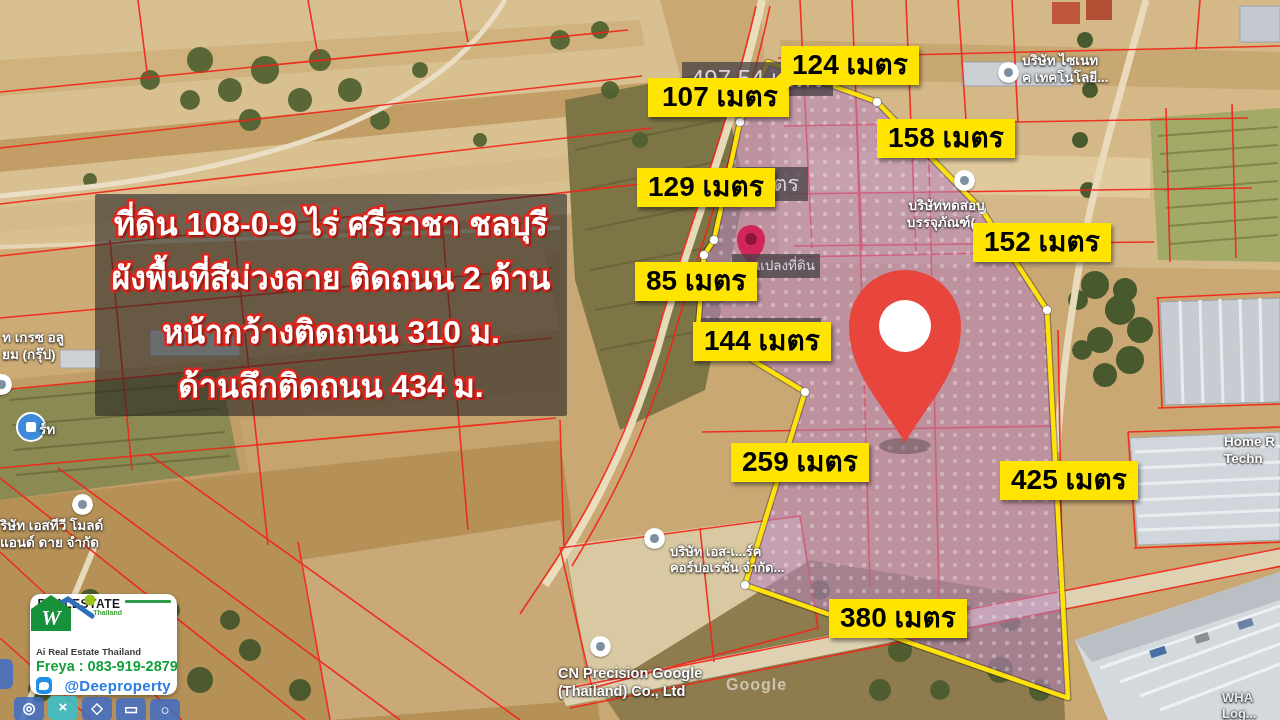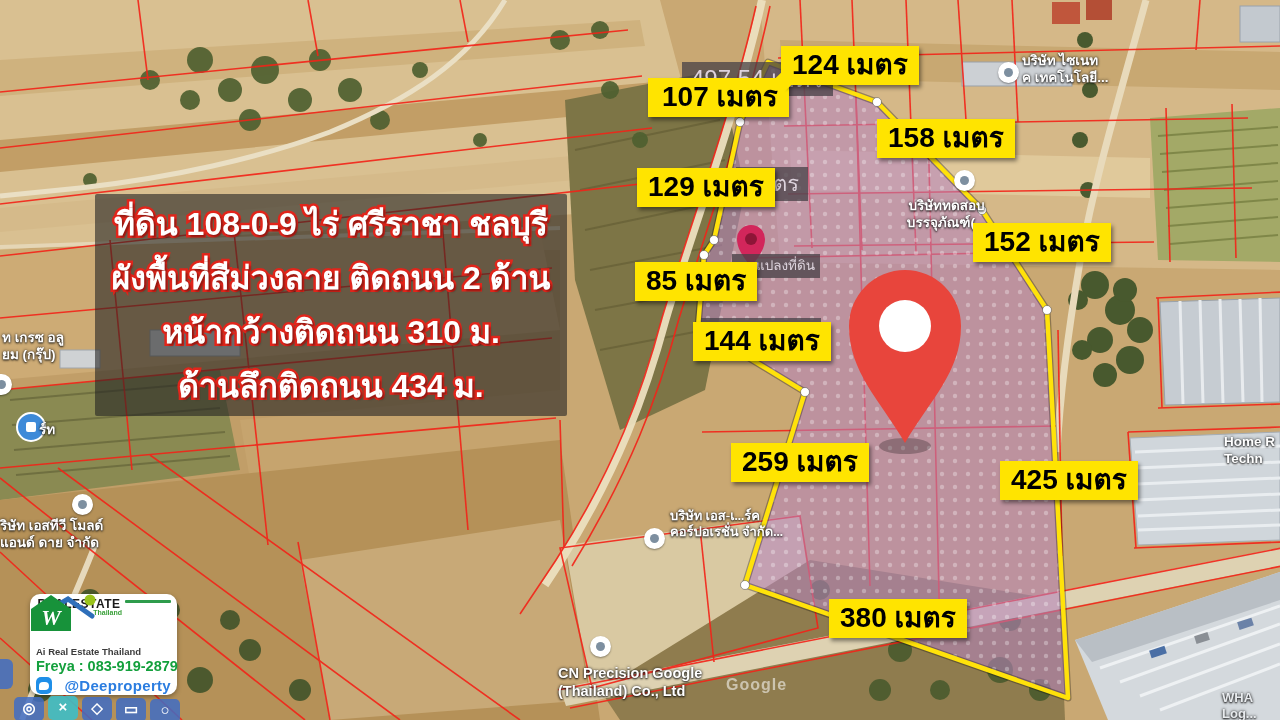--- a/index.html
+++ b/index.html
@@ -34,21 +34,21 @@
   .poi-label{position:absolute;color:#fff;font-weight:700;font-size:13.5px;line-height:1.25;
              text-shadow:0 0 3px rgba(30,30,30,.95),0 1px 2px rgba(0,0,0,.85);z-index:2;}
   .poi-label span{display:block;}
   .poi-dot{position:absolute;width:21px;height:21px;border-radius:50%;background:#fff;
            box-shadow:0 1px 2px rgba(0,0,0,.4);z-index:2;display:flex;align-items:center;justify-content:center;}
   .poi-dot::after{content:"";width:9px;height:9px;border-radius:50%;background:#7d8fa0;}
   .p-synet{left:1022px;top:53px;}        .d-synet{left:998px;top:62px;}
   .p-pack{left:884px;top:198px;text-align:center;width:125px;}
   .d-pack{left:954px;top:170px;}
   .p-home{left:1224px;top:434px;}
-  .p-corp{left:670px;top:508px;font-size:13px;font-family:Liberation Serif, serif;} .d-corp{left:644px;top:528px;}
+  .p-corp{left:670px;top:544px;font-size:13px;} .d-corp{left:644px;top:528px;}
   .p-cn{left:558px;top:664px;font-size:14.5px;} .d-cn{left:590px;top:636px;}
   .p-grace{left:2px;top:330px;}          .d-grace{left:-9px;top:374px;}
   .p-hotel{left:11px;top:422px;margin-left:28px;}
   .hotel-pin{position:absolute;left:16px;top:412px;width:26px;height:26px;border-radius:50%;
              background:#3e8ad8;border:2px solid #fff;z-index:2;display:flex;align-items:center;justify-content:center;}
   .hotel-pin::after{content:"";width:10px;height:10px;background:#fff;border-radius:2px;}
   .p-stv{left:0;top:518px;}              .d-stv{left:72px;top:494px;}
   .p-wha{left:1222px;top:690px;font-size:13px;color:#e8ebee;}
   .watermark{position:absolute;left:726px;top:676px;font-size:16px;font-weight:700;
              color:rgba(255,255,255,.55);z-index:2;letter-spacing:1px;}

